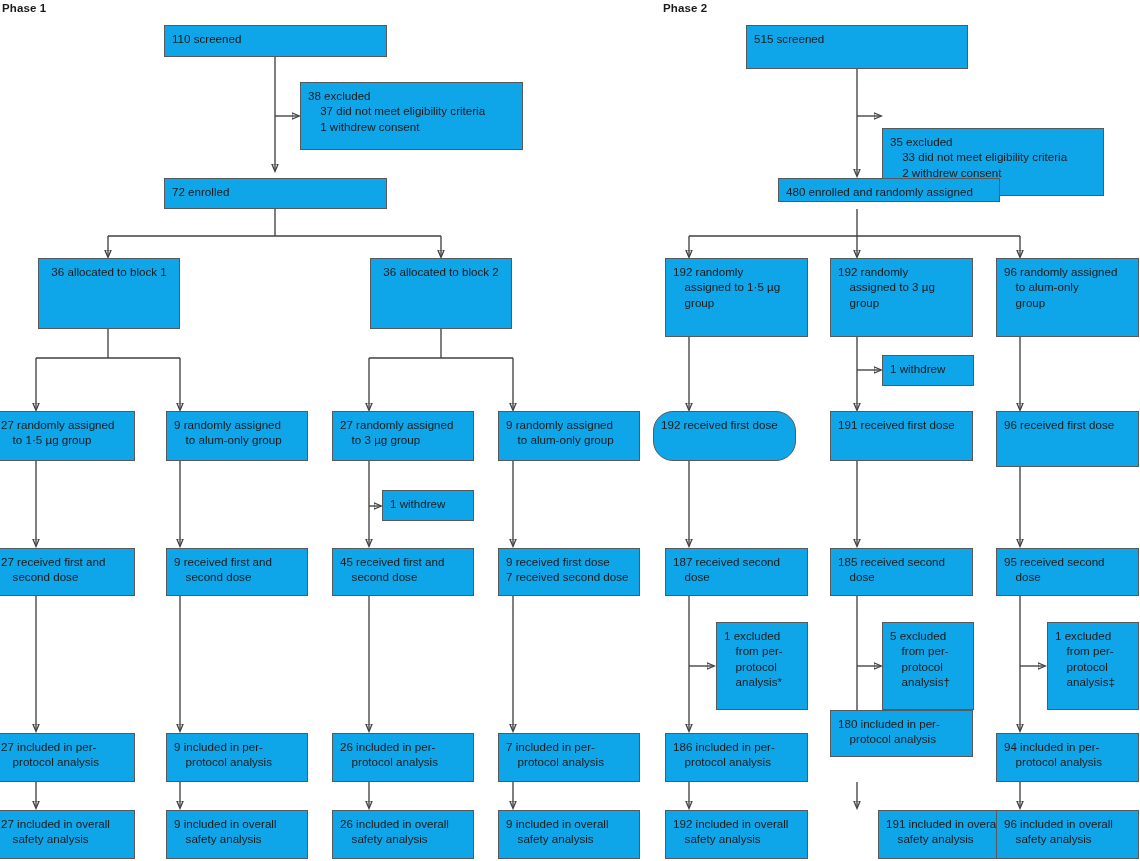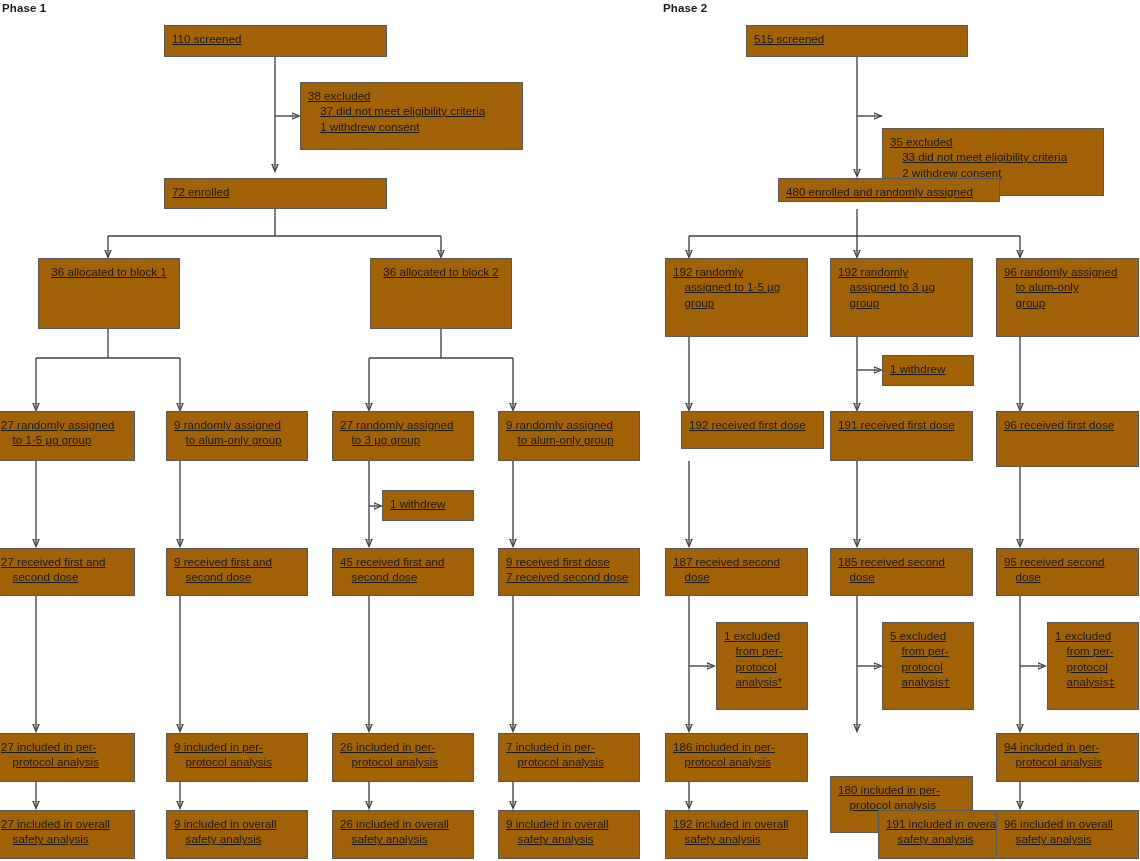--- a/index.html
+++ b/index.html
@@ -20,27 +20,26 @@
     font-size: 11.5px;
     font-weight: bold;
     color: #1a1a1a;
     letter-spacing: 0.1px;
     white-space: nowrap;
   }
   .node {
     position: absolute;
     box-sizing: border-box;
     border: 1.3px solid #58595b;
-    background: #a16207;
+    background: #0ea5e9;
     color: #1a1a1a;
     font-size: 11.6px;
     line-height: 1.32;
     padding: 5px 7px 4px 7px;
     z-index: 2;
-    text-decoration: underline;
   }
   .node .t {
     display: block;
     white-space: pre-line;
   }
   .node.center .t { text-align: center; }
   .node.hang .t {
     padding-left: 1.0em;
     text-indent: -1.0em;
   }
@@ -234,40 +233,40 @@
   </div>
   <div class="node hang" style="left:498px; top:733px; width:142px; height:49px;">
     <span class="t">7 included in per-
 protocol analysis</span>
   </div>
   <div class="node hang" style="left:498px; top:810px; width:142px; height:49px;">
     <span class="t">9 included in overall
 safety analysis</span>
   </div>
 
-  <div class="node" style="left:746px; top:25px; width:222px; height:32px;">
+  <div class="node" style="left:746px; top:25px; width:222px; height:44px;">
     <span class="t">515 screened</span>
   </div>
 
   <div class="node" style="left:882px; top:96px; width:222px; height:68px;margin-top:32px;">
     <span class="t">35 excluded</span>
     <span class="sub">33 did not meet eligibility criteria
 2 withdrew consent</span>
   </div>
 
   <div class="node" style="left:778px; top:178px; width:222px; height:24px;">
     <span class="t">480 enrolled and randomly assigned</span>
   </div>
 
   <div class="node hang" style="left:665px; top:258px; width:143px; height:79px;">
     <span class="t">192 randomly
 assigned to 1·5 µg
 group</span>
   </div>
-  <div class="node" style="left:681px; top:411px; width:143px; height:38px;">
+  <div class="node" style="left:653px; top:411px; width:143px; height:50px;border-radius:20px;">
     <span class="t">192 received first dose</span>
   </div>
   <div class="node hang" style="left:665px; top:548px; width:143px; height:48px;">
     <span class="t">187 received second
 dose</span>
   </div>
   <div class="node hang" style="left:716px; top:622px; width:92px; height:88px;">
     <span class="t">1 excluded
 from per-
 protocol
@@ -296,21 +295,21 @@
   <div class="node hang" style="left:830px; top:548px; width:143px; height:48px;">
     <span class="t">185 received second
 dose</span>
   </div>
   <div class="node hang" style="left:882px; top:622px; width:92px; height:88px;">
     <span class="t">5 excluded
 from per-
 protocol
 analysis†</span>
   </div>
-  <div class="node hang" style="left:830px; top:776px; width:143px; height:57px;">
+  <div class="node hang" style="left:830px; top:710px; width:143px; height:47px;">
     <span class="t">180 included in per-
 protocol analysis</span>
   </div>
   <div class="node hang" style="left:878px; top:810px; width:143px; height:49px;">
     <span class="t">191 included in overall
 safety analysis</span>
   </div>
 
   <div class="node hang" style="left:996px; top:258px; width:143px; height:79px;">
     <span class="t">96 randomly assigned

